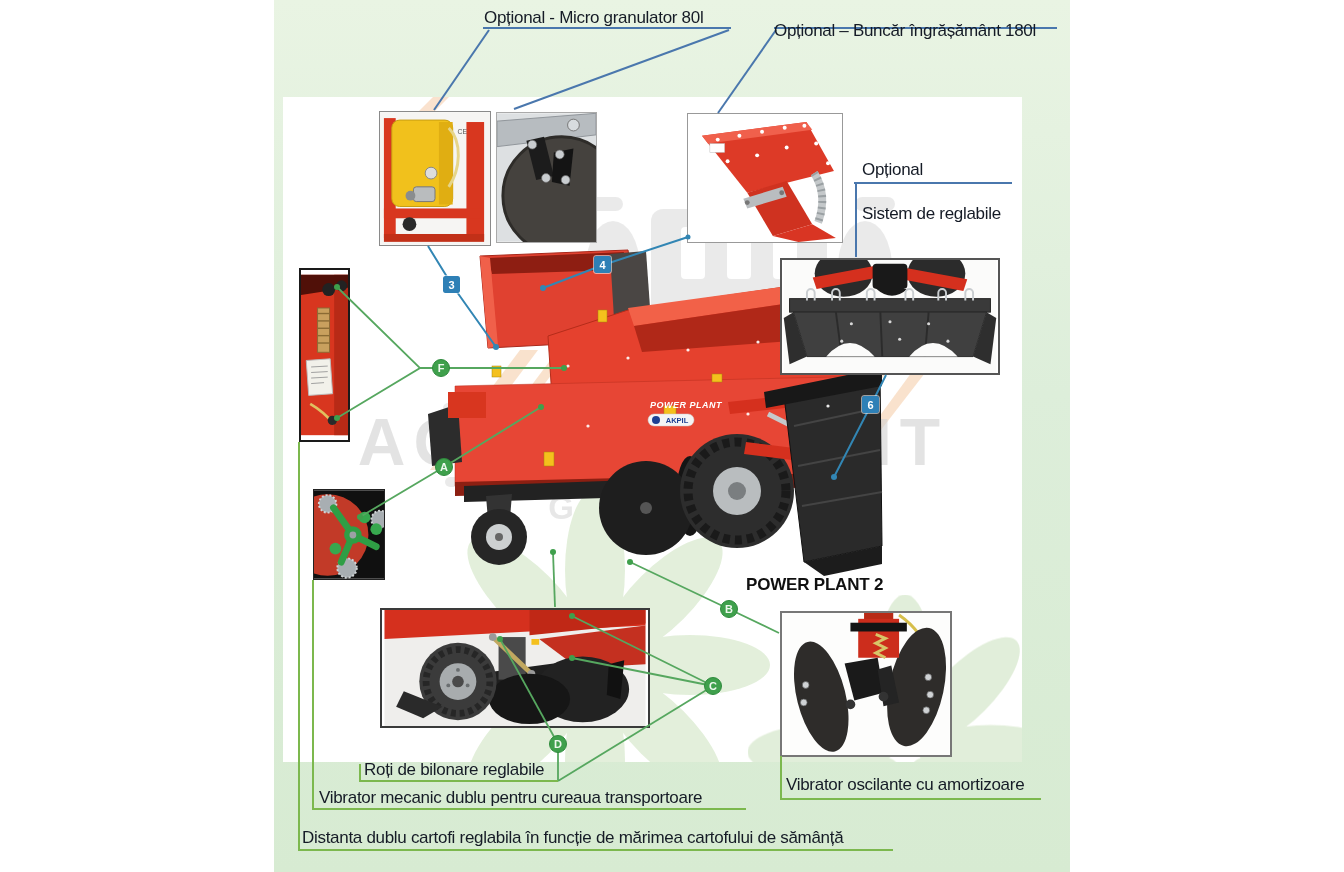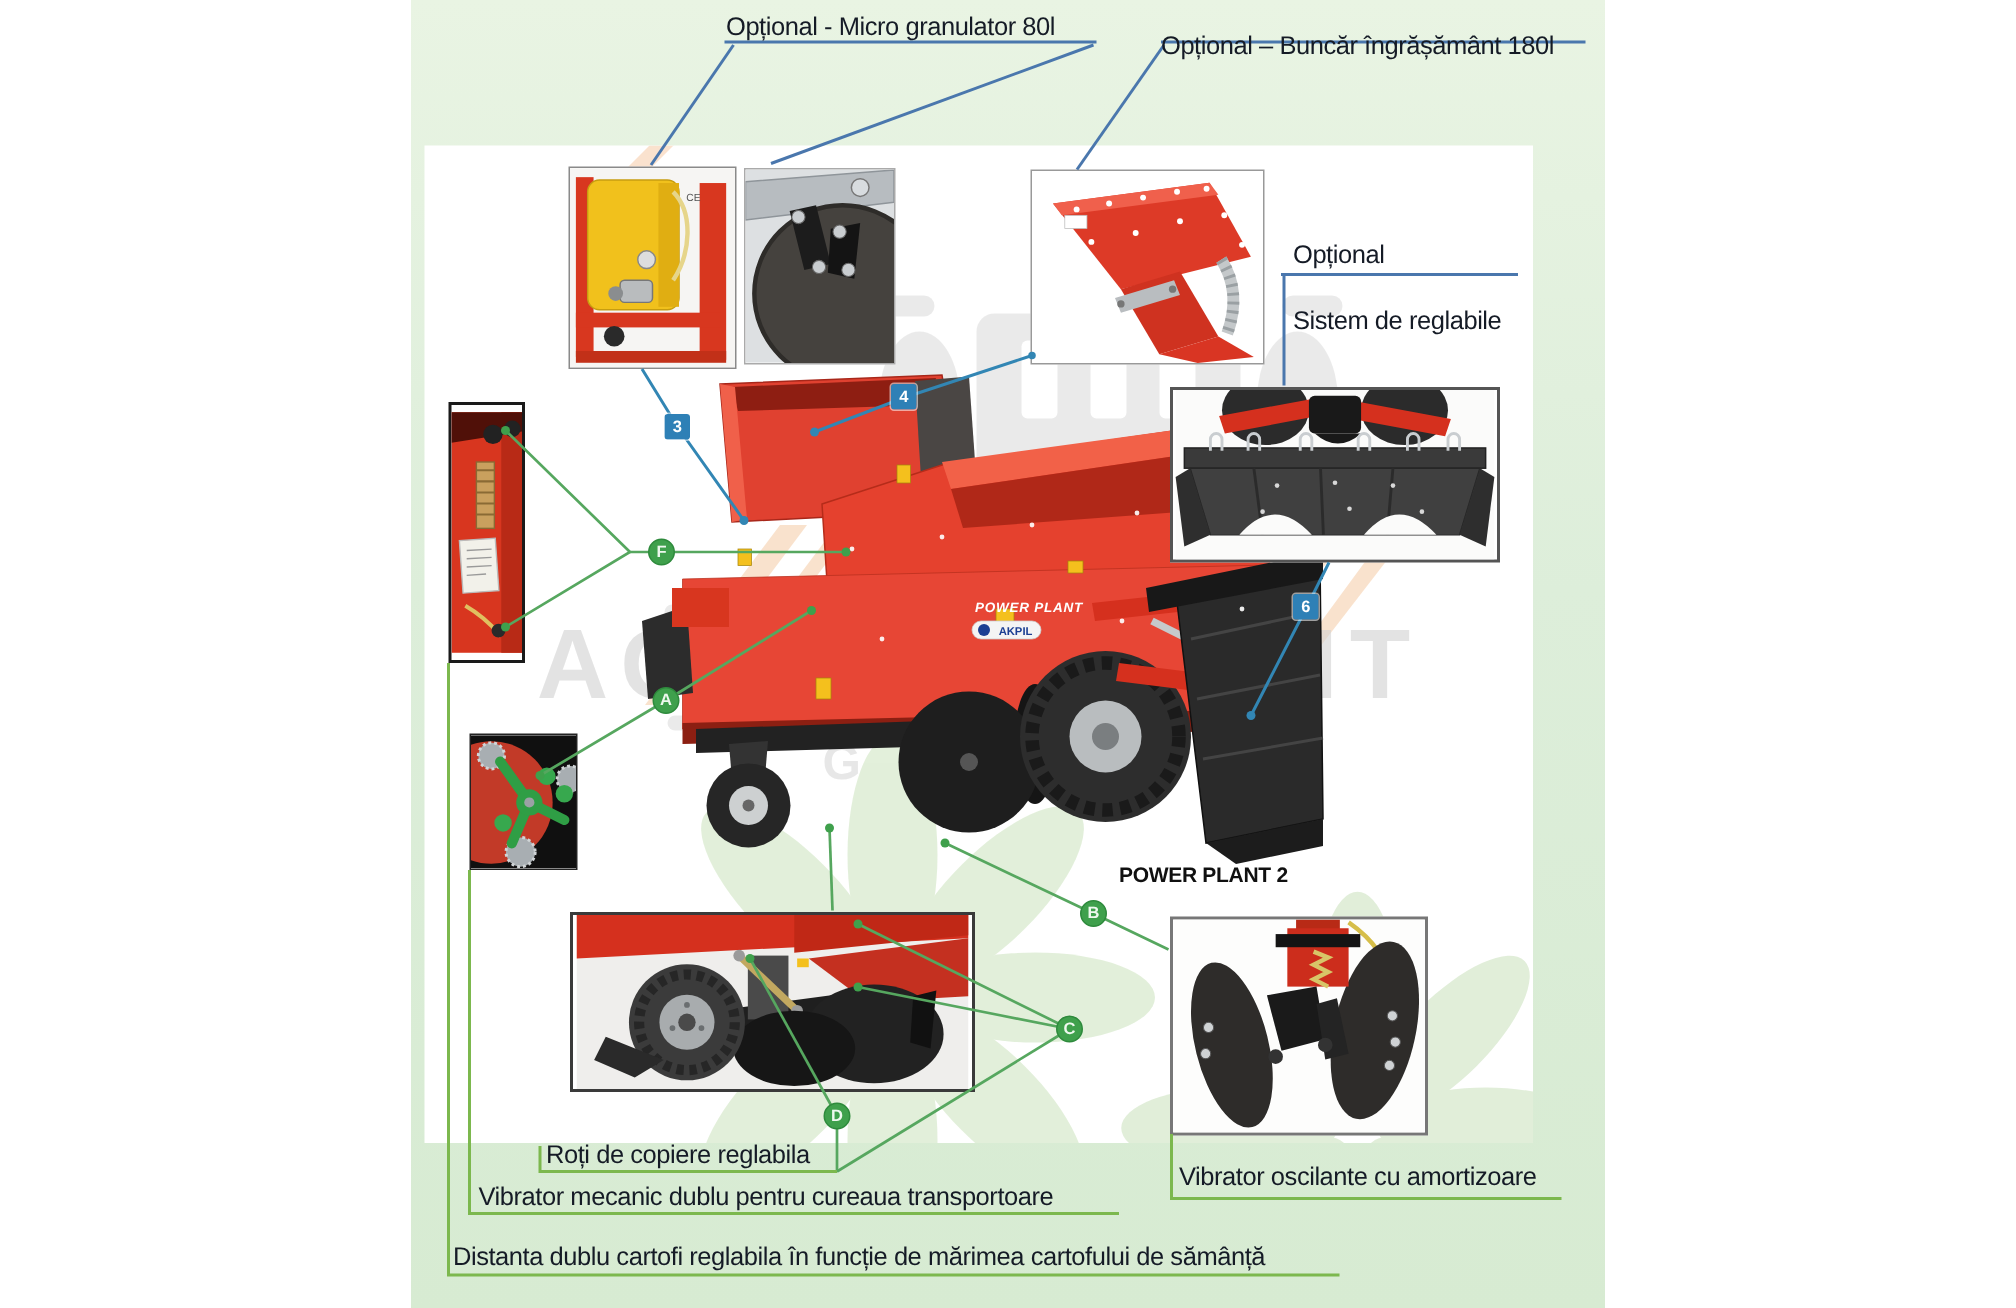--- a/index.html
+++ b/index.html
@@ -6,21 +6,21 @@
   body{width:1344px;height:872px;position:relative;overflow:hidden;
        background:#ffffff;font-family:"Liberation Sans",sans-serif}
   .panel{position:absolute;left:274px;top:0;width:796px;height:872px;
          background:linear-gradient(180deg,#e9f4e3 0%,#ddeeda 45%,#d7ebd2 100%)}
   .inner{position:absolute;left:283px;top:97px;width:739px;height:665px;background:#ffffff}
   .wmwrap{position:absolute;left:283px;top:97px;width:739px;height:665px;overflow:hidden;pointer-events:none}
   .lines{position:absolute;left:0;top:0;width:1344px;height:872px;pointer-events:none;z-index:40}
   .lbl{position:absolute;font-weight:normal;font-size:17px;letter-spacing:-0.3px;
        color:#151b26;white-space:nowrap;z-index:50;line-height:20px}
   .lbl-2line{line-height:22px;white-space:pre-line}
-  .caption{position:absolute;font-weight:bold;font-size:14px;letter-spacing:-0.2px;color:#101010;z-index:50}
+  .caption{position:absolute;font-weight:bold;font-size:17px;letter-spacing:-0.2px;color:#101010;z-index:50}
   .badge-n{position:absolute;width:17px;height:17px;background:#2e80b6;color:#ffffff;
            font-size:11px;font-weight:bold;display:flex;align-items:center;justify-content:center;
            border-radius:2px;z-index:60;outline:1px solid rgba(255,255,255,.55)}
   .badge-l{position:absolute;width:18px;height:18px;background:#3fa04c;color:#eef8ee;
            font-size:11px;font-weight:bold;display:flex;align-items:center;justify-content:center;
            border-radius:50%;border:1px solid #2e8a3c;box-sizing:border-box;z-index:60}
   .photo{position:absolute;background:#ffffff;box-sizing:border-box;z-index:30}
   .photo svg{display:block;width:100%;height:100%}
   .machine{position:absolute;left:428px;top:246px;width:456px;height:350px;z-index:25}
 </style>
@@ -435,17 +435,17 @@
 <div class="badge-l" style="left:720px;top:600px">B</div>
 <div class="badge-l" style="left:704px;top:677px">C</div>
 <div class="badge-l" style="left:549px;top:735px">D</div>
 
 <div class="lbl" style="left:484px;top:8px">Opțional - Micro granulator 80l</div>
 <div class="lbl" style="left:774px;top:21px">Opțional – Buncăr îngrășământ 180l</div>
 <div class="lbl lbl-2line" style="left:862px;top:137px">
   <span style="display:block">Opțional</span>
   <span style="display:block">Sistem de reglabile</span>
 </div>
-<div class="lbl" style="left:364px;top:760px">Roți de copiere reglabila</div>
+<div class="lbl" style="left:364px;top:760px">Roți de bilonare reglabile</div>
 <div class="lbl" style="left:319px;top:788px">Vibrator mecanic dublu pentru cureaua transportoare</div>
 <div class="lbl" style="left:302px;top:828px">Distanta dublu cartofi reglabila în funcție de mărimea cartofului de sămânță</div>
 <div class="lbl" style="left:786px;top:775px">Vibrator oscilante cu amortizoare</div>
 <div class="caption" style="left:746px;top:575px">POWER PLANT 2</div>
 
 </body></html>

